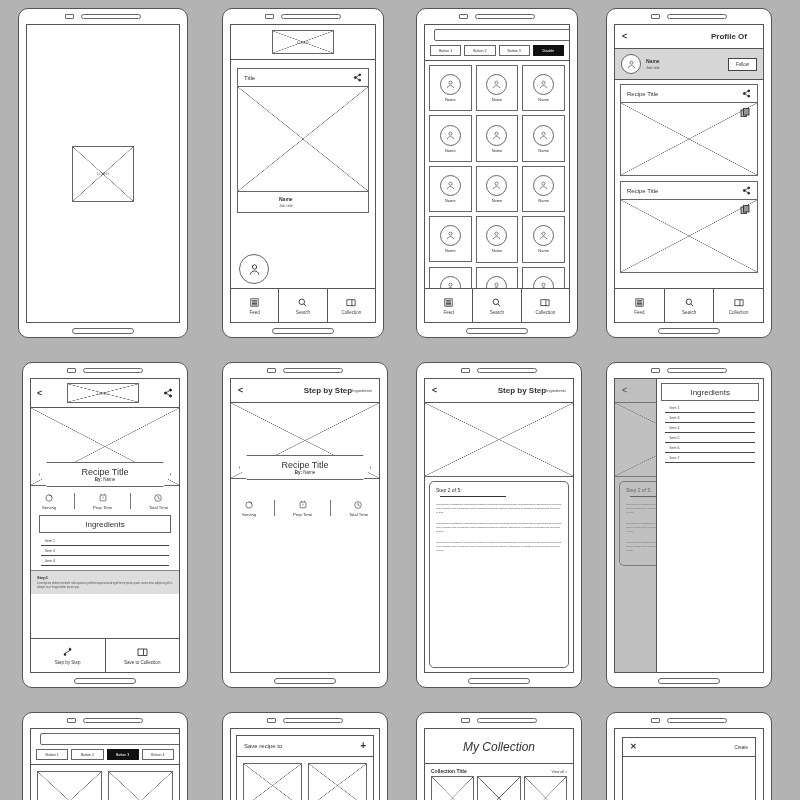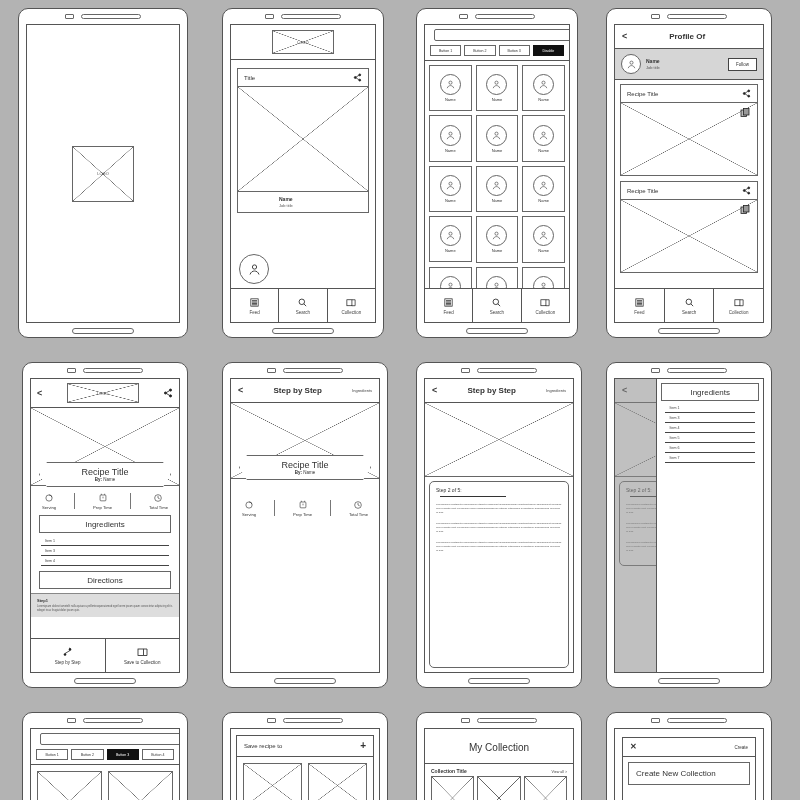--- a/index.html
+++ b/index.html
@@ -94,21 +94,21 @@
   .step-label { font-size:4px; font-weight:bold; }
   .lorem { font-size:2.6px; color:#555; line-height:1.55; word-break:break-all; margin-top:2px; }
 
   .twobtn { display:flex; border-top:1px solid #555; height:34px; }
   .twobtn > div { flex:1; border-right:1px solid #555; display:flex; flex-direction:column;
                   align-items:center; justify-content:center; gap:2px; font-size:4.5px; }
   .twobtn > div:last-child { border-right:none; }
 
   .topnav { display:flex; align-items:center; padding:7px 7px; border-bottom:1px solid #555; }
   .back { font-size:9px; font-weight:bold; line-height:1; }
-  .topnav-title { flex:1; text-align:center; font-size:8px; font-weight:bold; }
+  .topnav-title { flex:1; text-align:right; font-size:8px; font-weight:bold; }
   .topnav-action { font-size:4px; color:#444; }
 
   .profile-strip { display:flex; align-items:center; gap:5px; padding:5px 6px;
                    background:#d6d6d6; border-bottom:1px solid #555; }
   .follow-btn { margin-left:auto; border:1px solid #444; background:#fff; font-size:4.5px; padding:3px 7px; }
 
   .step-panel { border:1px solid #666; border-radius:5px; margin:4px; padding:5px 6px; flex:1; overflow:hidden; }
   .step-heading { font-size:5px; }
   .step-rule { height:1px; background:#333; width:52%; margin:3px 0 6px 4px; }
   .para { font-size:2.5px; color:#555; line-height:1.6; word-break:break-all; margin-bottom:7px; }
@@ -589,23 +589,20 @@
           </div>
         </div>
         <div style="padding:0 8px;">
           <div class="section-bar">Ingredients</div>
         </div>
         <div style="padding:3px 10px 0 10px;">
           <div class="ing-item">Item 1</div>
           <div class="ing-item">Item 3</div>
           <div class="ing-item">Item 4</div>
         </div>
-        <div style="padding:5px 8px 0 8px;">
-          <div class="section-bar">Directions</div>
-        </div>
         <div class="step-block" style="margin-top:4px;">
           <div class="step-label">Step1</div>
           <div class="lorem">Loremipsum dolorsit ametelit nulla quisarcu pellentesqueeuismod eget lorem ipsum quam consectetur adipiscing elit sedeget risus feugiat dolor ipsum quis</div>
         </div>
         <div class="twobtn" style="position:absolute; left:0; right:0; bottom:0;">
           <div>
             <svg width="13" height="12" viewBox="0 0 24 24" fill="#222">
                 <circle cx="7" cy="17" r="2.6"></circle>
                 <circle cx="17" cy="7" r="2.6"></circle>
                 <path d="M7 15 L17 9" stroke="#222" stroke-width="1.6" fill="none"></path>
@@ -807,21 +804,21 @@
     </div>
   </div>
 
   <div class="phone" style="left:416px; top:712px; width:166px; height:180px;">
     <div class="speaker-row">
       <div class="cam"></div>
       <div class="spk"></div>
     </div>
     <div class="screen" style="bottom:0;">
       <div style="border-bottom:1px solid #555; padding:8px 0; text-align:center;">
-        <span style="font-size:10px;">My Collection</span>
+        <span style="font-size:12px;font-style:italic;">My Collection</span>
       </div>
       <div class="coll-row-head">
         <span class="coll-title">Collection Title</span>
         <span class="view-all">View all &gt;</span>
       </div>
       <div class="coll-strip">
         <div class="xbox" style="height:44px;"></div>
         <div class="xbox" style="height:44px;"></div>
         <div class="xbox" style="height:44px;"></div>
       </div>
@@ -832,18 +829,17 @@
     <div class="speaker-row">
       <div class="cam"></div>
       <div class="spk"></div>
     </div>
     <div class="screen" style="bottom:0;">
       <div style="margin:8px 7px 0 7px; border:1px solid #555; flex:1;">
         <div class="modal-head">
           <span class="close-x">✕</span>
           <span class="create-link">Create</span>
         </div>
-        <div class="big-field">Create New Collection</div>
       </div>
     </div>
   </div>
 
 </div>
 
 </body></html>

